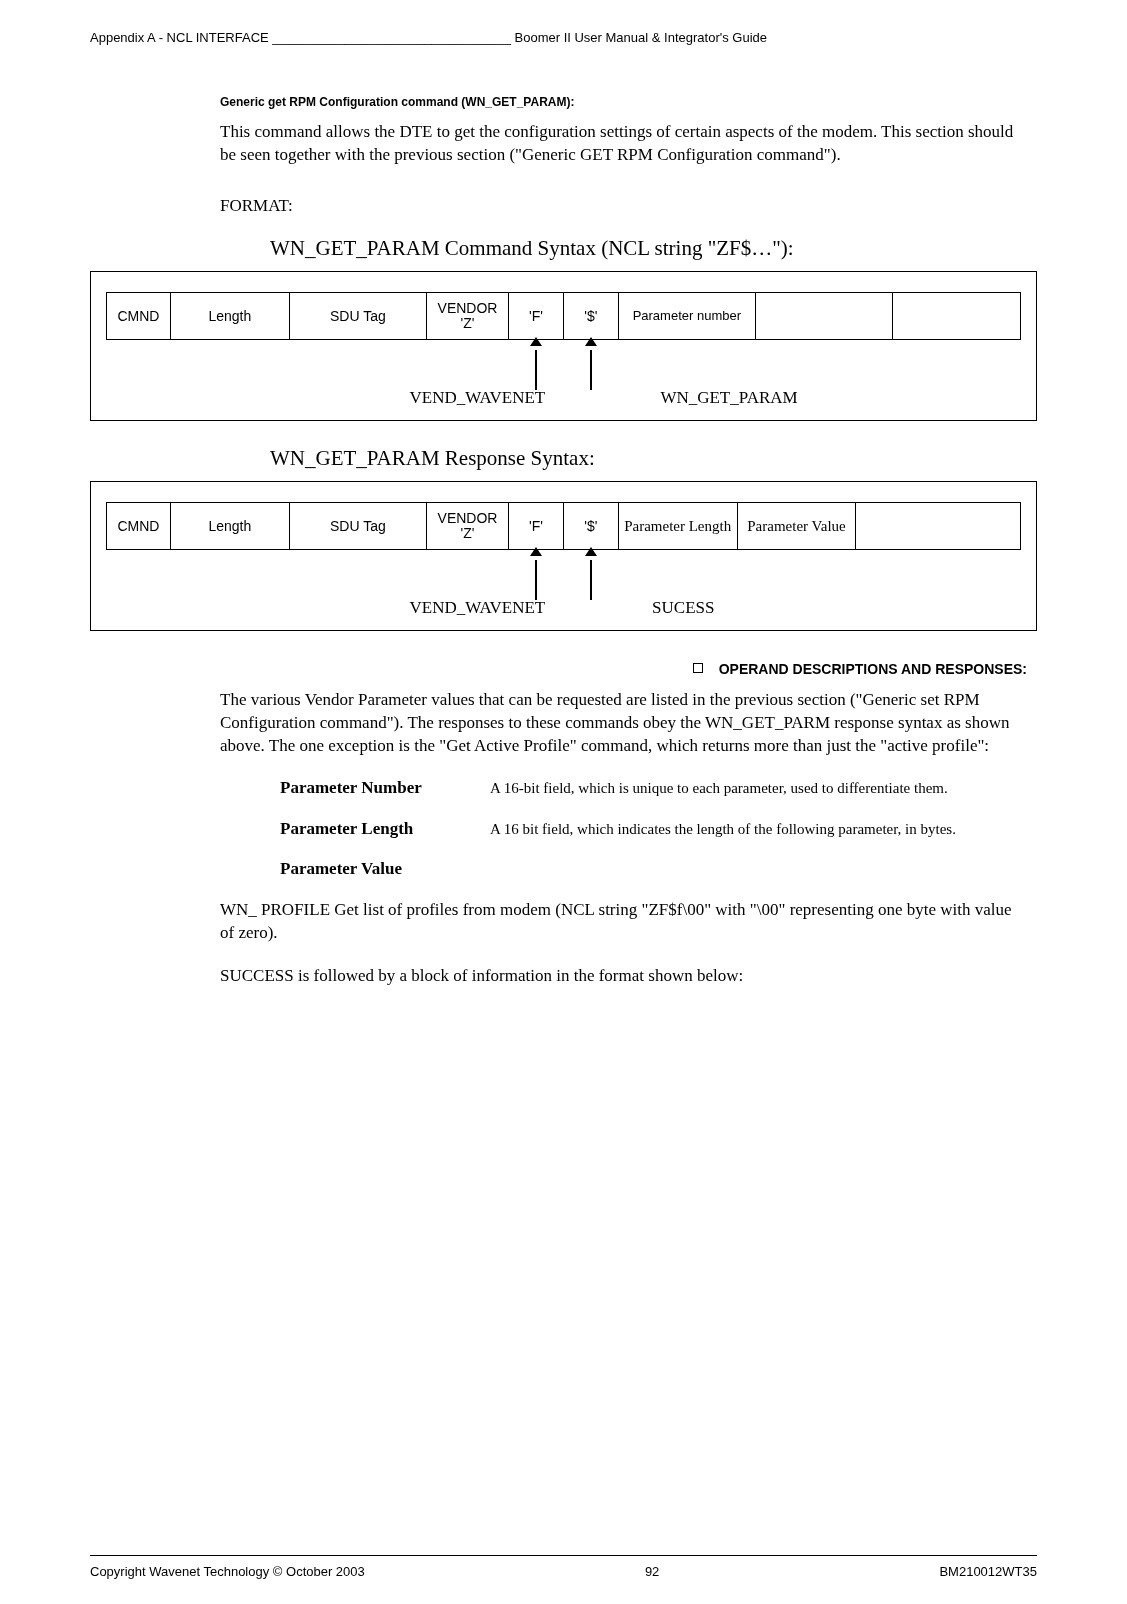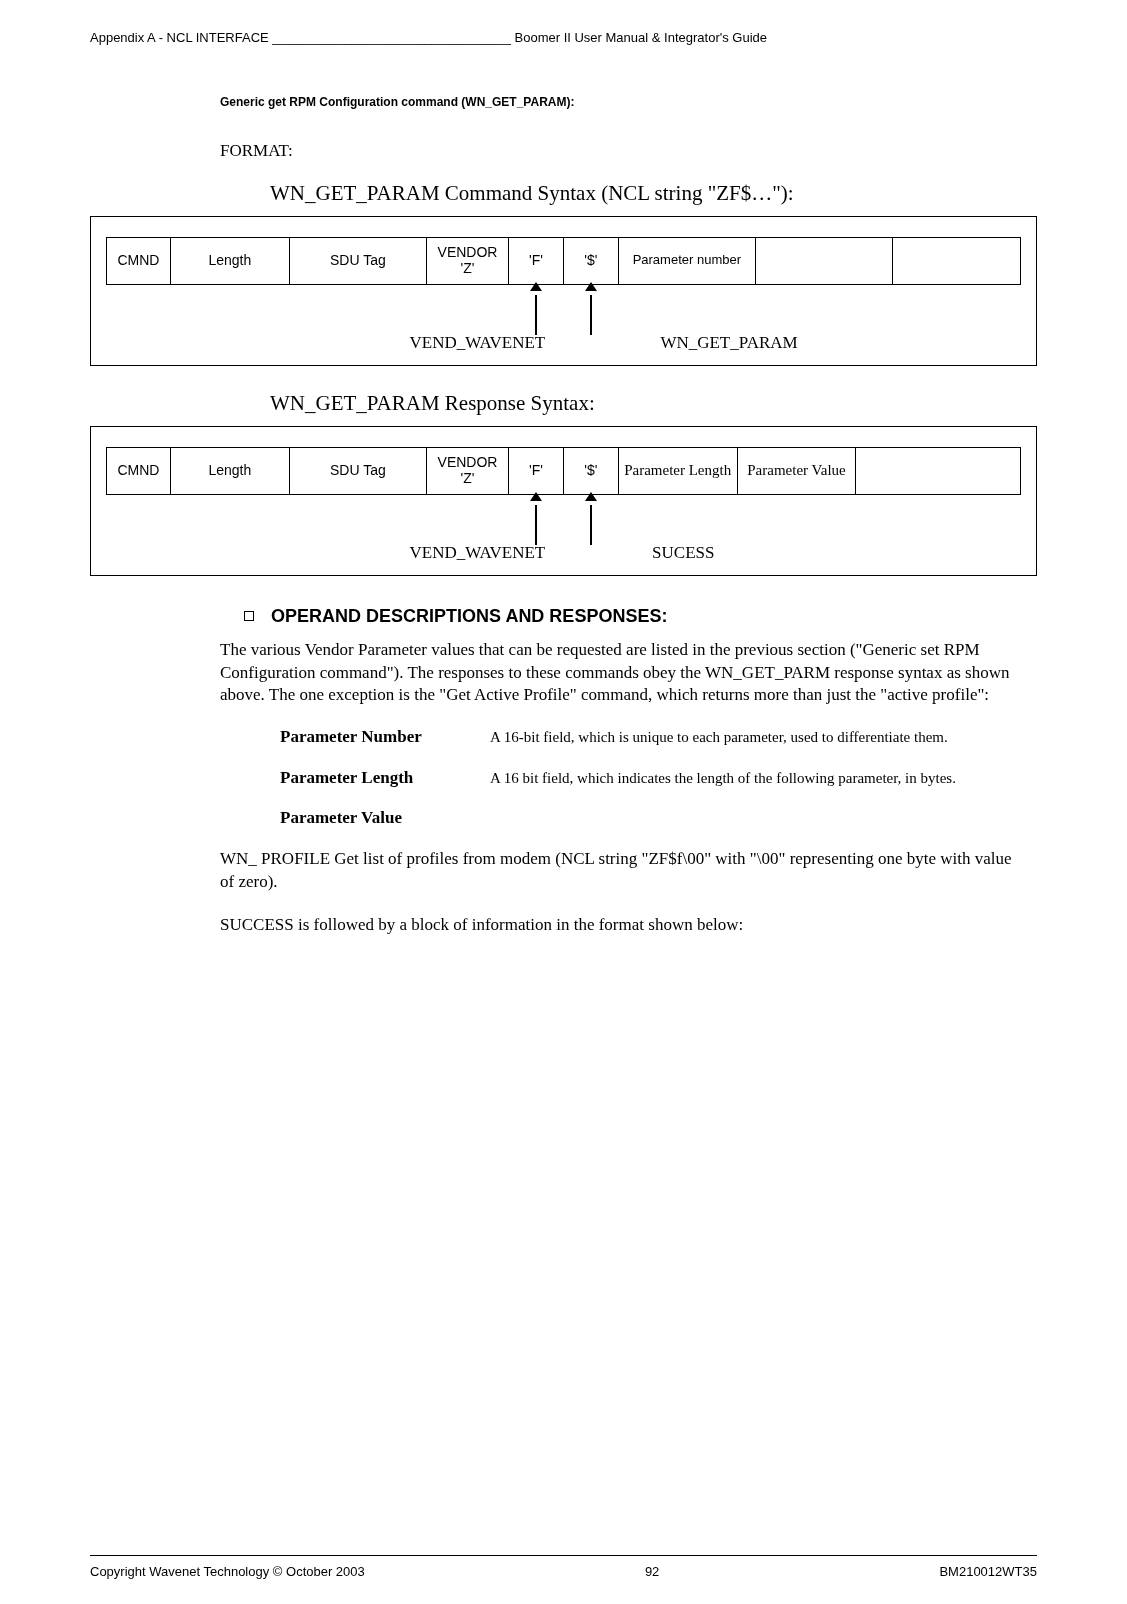--- a/index.html
+++ b/index.html
@@ -86,24 +86,25 @@
     display: inline-block;
     margin-bottom: 0;
   }
   .arrow-line {
     width: 1.5px; height: 40px; background: #000;
     margin: 0 auto;
   }
   .sub-heading {
     font-family: Arial, Helvetica, sans-serif;
     font-weight: bold;
-    font-size: 18px;
+    font-size: 14px;
     margin-top: 30px;
     margin-bottom: 12px;
-    margin-left: 24px;
+    margin-left: 8px;
+    text-align: right;
   }
   .bullet-sq {
     display: inline-block;
     width: 8px; height: 8px;
     border: 1px solid #000;
     margin-right: 12px;
     vertical-align: 1px;
   }
   .def-row { display: flex; margin-bottom: 20px; margin-left: 60px; }
   .def-term { font-weight: bold; font-size: 17px; width: 210px; flex-shrink: 0; font-family: "Times New Roman", serif;}
@@ -131,20 +132,21 @@
 <div class="page">
 
   <div class="header-line">
     <span class="header-left">Appendix A - NCL INTERFACE _________________________________ Boomer II User Manual &amp; Integrator's Guide</span>
   </div>
 
   <div class="content">
 
     <div class="section-title">Generic get RPM Configuration command (WN_GET_PARAM):</div>
 
+    <div class="body-para">This command allows the DTE to get the configuration settings of certain aspects of the modem.  This section should be seen together with the previous section ("Generic GET RPM Configuration command").</div>
 
     <div class="format-lbl">FORMAT:</div>
 
     <div class="syntax-caption">WN_GET_PARAM Command Syntax (NCL string "ZF$…"):</div>
 
     <div class="diagram-frame">
       <div class="outer-frame">
         <table class="field-table">
           <colgroup>
             <col style="width:7%">

